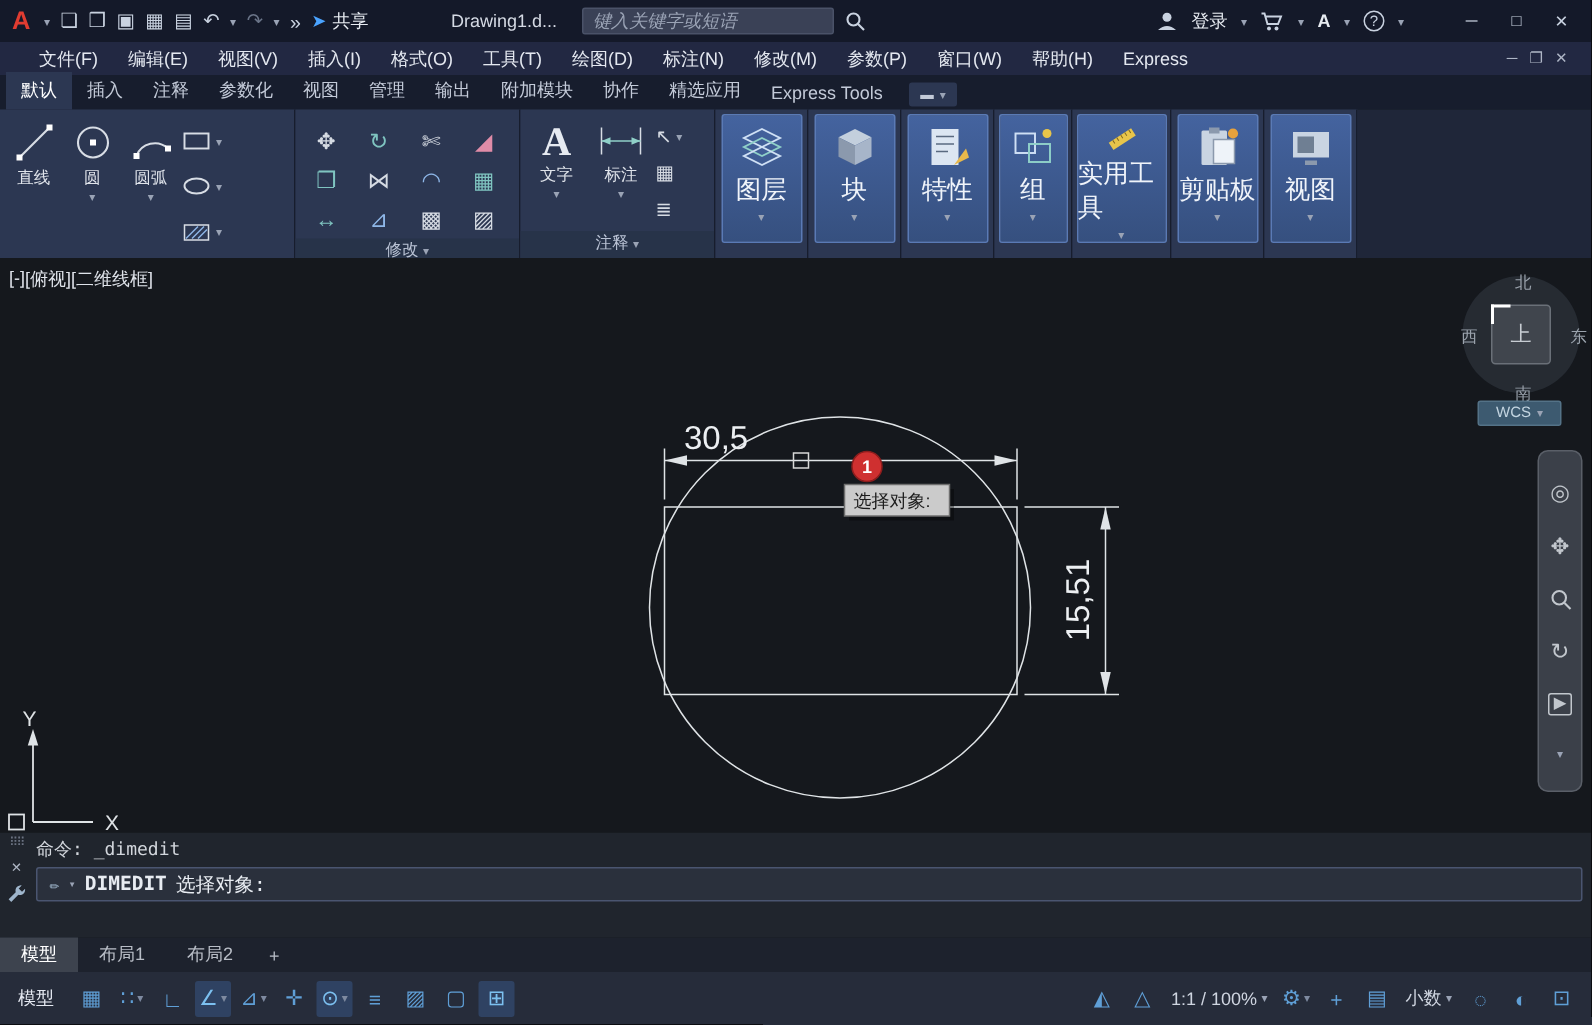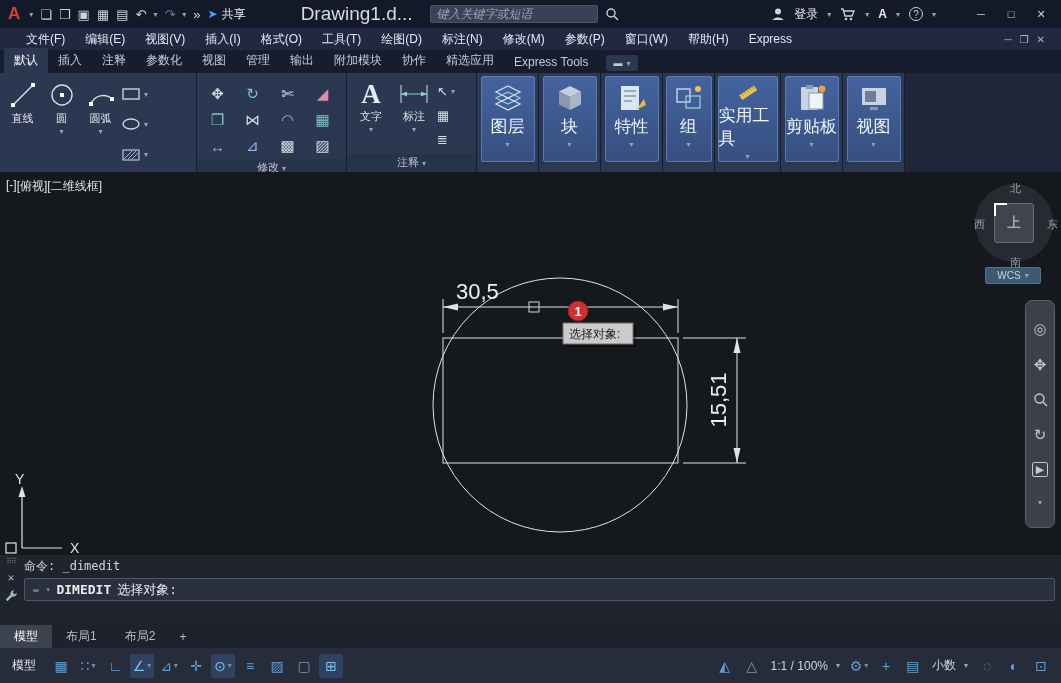--- a/index.html
+++ b/index.html
@@ -10,21 +10,21 @@
     font-size:12px; color:#d6dae2; background:#15181d; user-select:none;
   }
   
   .titlebar { height:28px; background:#141929; display:flex; align-items:center; padding:0 6px; gap:7px; }
   .logo { color:#e03c31; font-weight:bold; font-size:17px; padding:0 2px; }
   .qat-ico { color:#c9d2e0; font-size:13px; cursor:default; }
   .dim-ico { color:#6a7488; }
   .dd { color:#9aa3b5; font-size:8px; }
   .share { color:#e8ecf2; display:flex; gap:4px; align-items:center; }
   .share .arr { color:#4aa3ff; font-size:12px; }
-  .doctitle { color:#d5dae4; font-size:19px; margin-left:48px; }
+  .doctitle { color:#d5dae4; font-size:12px; margin-left:48px; }
   .search { width:168px; height:18px; background:#3a4156; border:1px solid #4a5268; border-radius:2px;
             color:#b9c0cc; font-style:italic; font-size:12px; padding:0 6px; margin-left:10px; }
   .search::placeholder { color:#9aa3b5; font-style:italic; }
   .tb-right { margin-left:auto; display:flex; align-items:center; gap:9px; }
   .help-circ { width:14px; height:14px; border-radius:50%; border:1px solid #c9d2e0; color:#c9d2e0;
                font-size:10px; display:flex; align-items:center; justify-content:center; }
   .winbtns { display:flex; gap:2px; margin-left:22px; }
   .winbtn { width:28px; height:20px; display:flex; align-items:center; justify-content:center; color:#c9d2e0; font-size:11px; }
   
   .menubar { height:22px; background:#222842; display:flex; align-items:center; padding:0 16px; }
@@ -89,21 +89,21 @@
   .ltab.active { background:#3d434e; color:#fff; }
   .ltab-add { padding:0 10px; display:flex; align-items:center; color:#b8bdc6; }
   .coords { margin-left:auto; background:#2d4a78; color:#e8eef8; padding:0 16px; display:flex; align-items:center; font-size:12px; }
   
   .statusbar { height:35px; background:#262c3a; display:flex; align-items:center; padding:0 8px; gap:3px; }
   .sb-model { color:#e4e8f0; padding:0 10px 0 4px; font-size:12px; }
   .sb { min-width:24px; height:24px; display:flex; align-items:center; justify-content:center; gap:2px;
         color:#5f9fd6; font-size:14px; border-radius:2px; padding:0 2px; }
   .sb.on { background:#2f4262; color:#7cc0f0; }
   .sb .dd { color:#7e8aa0; }
-  .sb-label { color:#cfd5e0; font-size:12px; padding:0 4px; display:flex; align-items:center; gap:8px; }
+  .sb-label { color:#cfd5e0; font-size:12px; padding:0 4px; display:flex; align-items:center; gap:3px; }
   .sb-spacer { flex:1; }
 </style>
 </head>
 <body>
 
 <div class="app">
 
   <div class="titlebar">
     <span class="logo">A</span>
     <span class="dd">▾</span>

